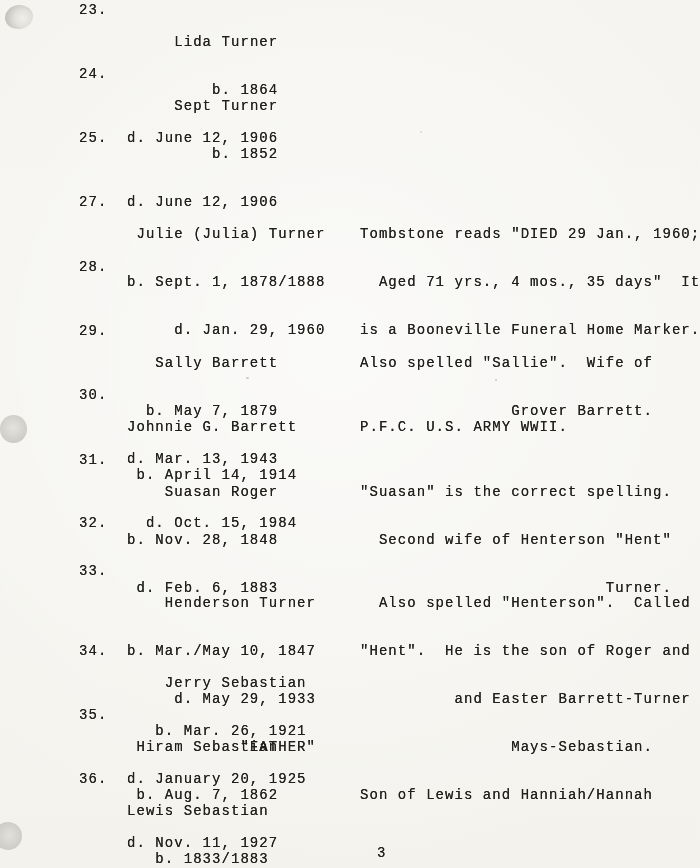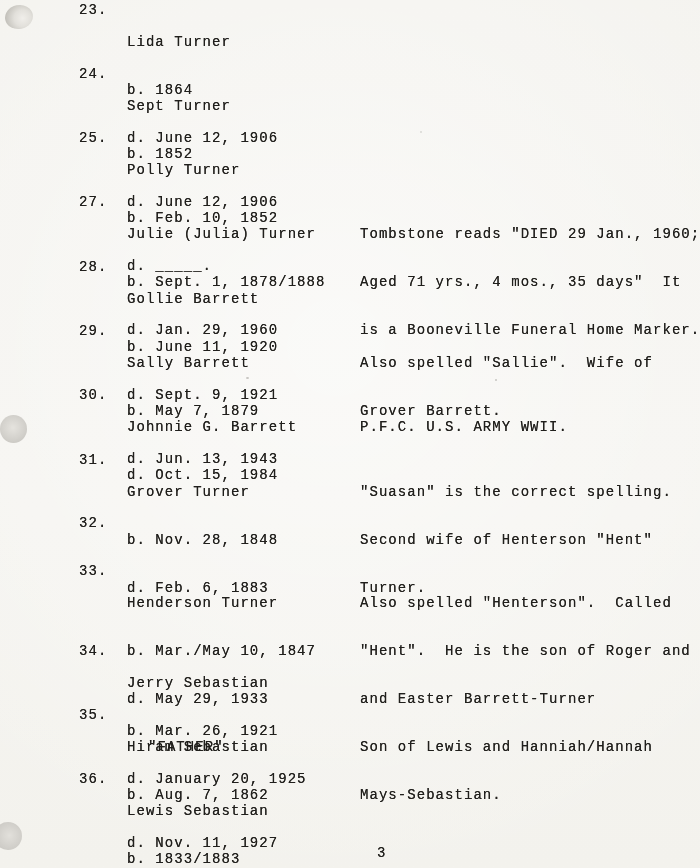--- a/index.html
+++ b/index.html
@@ -17,20 +17,21 @@
     line-height: 16px;
     letter-spacing: 1.05px;
     color: #201f1c;
     text-shadow: 0 0 0.6px rgba(28,26,22,0.85);
   }
   .entry {
     position: absolute;
     left: 0;
     width: 592px;
     white-space: pre;
+    text-align: right;
   }
   .entry .num {
     position: absolute;
     left: 79px;
     top: 0;
   }
   .entry .lines {
     position: absolute;
     left: 127px;
     top: 0;
@@ -97,78 +98,69 @@
   <span class="num">24.</span>
   <div class="lines">
     <div class="line">Sept Turner</div>
     <div class="line">b. 1852</div>
     <div class="line">d. June 12, 1906</div>
   </div>
 </div>
 
 <div class="entry" style="top:130px">
   <span class="num">25.</span>
-  <div class="lines">
-    <div class="line">Polly Turner</div>
-    <div class="line">b. Feb. 10, 1852</div>
-    <div class="line">d. _____.</div>
-  </div>
 </div>
 
 <div class="entry" style="top:194px">
   <span class="num">27.</span>
   <div class="lines">
     <div class="line">Julie (Julia) Turner</div>
     <div class="line">b. Sept. 1, 1878/1888</div>
     <div class="line">d. Jan. 29, 1960</div>
   </div>
   <div class="notes">
     <div class="line">Tombstone reads "DIED 29 Jan., 1960;</div>
     <div class="line">Aged 71 yrs., 4 mos., 35 days"  It</div>
     <div class="line">is a Booneville Funeral Home Marker.</div>
   </div>
 </div>
 
 <div class="entry" style="top:259px">
   <span class="num">28.</span>
-  <div class="lines">
-    <div class="line">Gollie Barrett</div>
-    <div class="line">b. June 11, 1920</div>
-    <div class="line">d. Sept. 9, 1921</div>
-  </div>
 </div>
 
 <div class="entry" style="top:323px">
   <span class="num">29.</span>
   <div class="lines">
     <div class="line">Sally Barrett</div>
     <div class="line">b. May 7, 1879</div>
-    <div class="line">d. Jun. 13, 1943</div>
+    <div class="line">d. Mar. 13, 1943</div>
   </div>
   <div class="notes">
     <div class="line">Also spelled "Sallie".  Wife of</div>
     <div class="line">Grover Barrett.</div>
   </div>
 </div>
 
 <div class="entry" style="top:387px">
   <span class="num">30.</span>
   <div class="lines">
     <div class="line">Johnnie G. Barrett</div>
+    <div class="line">b. April 14, 1914</div>
     <div class="line">d. Oct. 15, 1984</div>
   </div>
   <div class="notes">
     <div class="line">P.F.C. U.S. ARMY WWII.</div>
   </div>
 </div>
 
 <div class="entry" style="top:452px">
   <span class="num">31.</span>
   <div class="lines">
-    <div class="line">Grover Turner</div>
+    <div class="line">Suasan Roger</div>
     <div class="line">b. Nov. 28, 1848</div>
     <div class="line">d. Feb. 6, 1883</div>
   </div>
   <div class="notes">
     <div class="line">"Suasan" is the correct spelling.</div>
     <div class="line">Second wife of Henterson "Hent"</div>
     <div class="line">Turner.</div>
   </div>
 </div>
 
@@ -201,22 +193,22 @@
 </div>
 
 <div class="entry" style="top:707px">
   <span class="num">35.</span>
   <div class="lines">
     <div class="line">Hiram Sebastian</div>
     <div class="line">b. Aug. 7, 1862</div>
     <div class="line">d. Nov. 11, 1927</div>
   </div>
   <div class="notes">
+    <div class="line">Mays-Sebastian.</div>
     <div class="line">Son of Lewis and Hanniah/Hannah</div>
-    <div class="line">Mays-Sebastian.</div>
   </div>
 </div>
 
 <div class="entry" style="top:771px">
   <span class="num">36.</span>
   <div class="lines">
     <div class="line">Lewis Sebastian</div>
     <div class="line">b. 1833/1883</div>
     
   </div>

